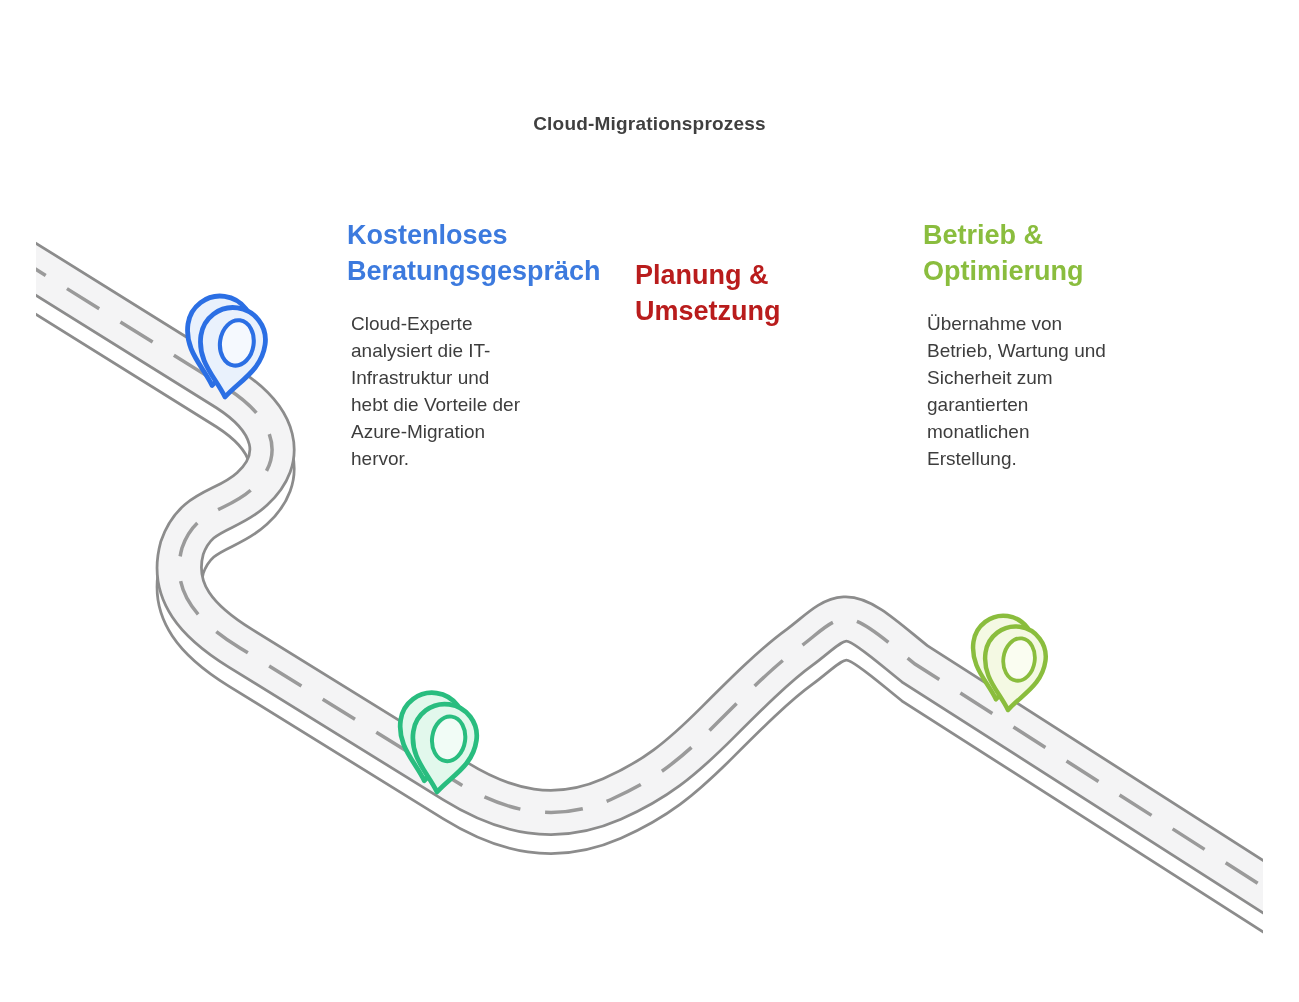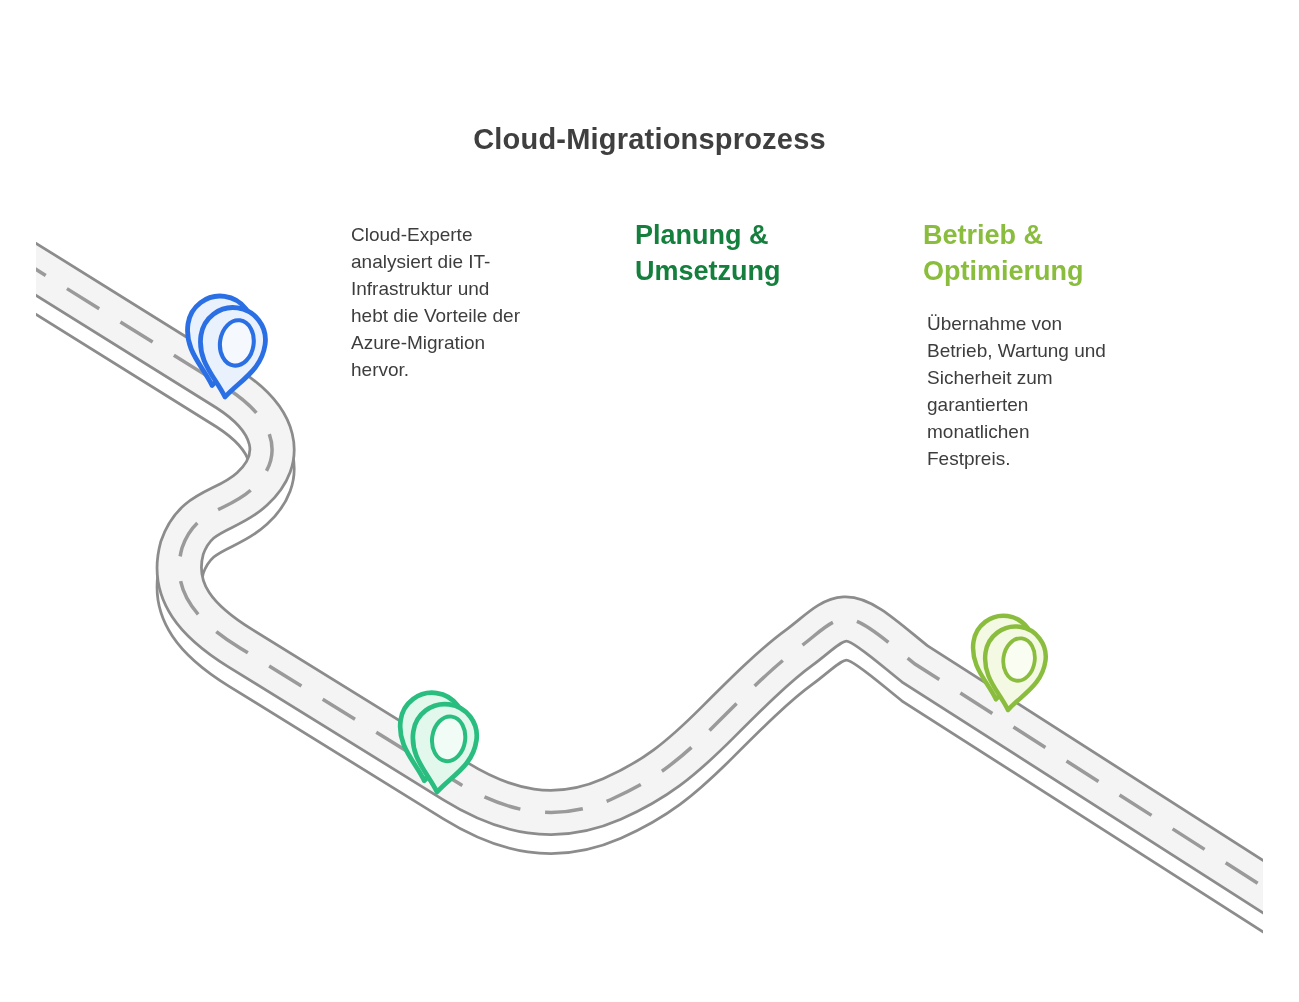--- a/index.html
+++ b/index.html
@@ -5,23 +5,23 @@
   html,body{margin:0;padding:0;background:#ffffff;}
   .canvas{
     position:relative;
     width:1299px;height:1002px;
     background:#ffffff;
     overflow:hidden;
     font-family:"Liberation Sans", sans-serif;
   }
   .canvas svg.road-art{position:absolute;left:0;top:0;}
   .page-title{
-    position:absolute;left:0;right:0;top:122px;
+    position:absolute;left:0;right:0;top:107px;
     text-align:center;
-    font-size:29px;line-height:34px;font-weight:700;
+    font-size:19px;line-height:34px;font-weight:700;
     color:#3f3f3f;
     letter-spacing:.2px;
   }
   .step-col{position:absolute;top:217px;width:262px;}
   .step-col .heading{
     margin:0 0 21px 0;
     font-size:27px;line-height:36px;font-weight:700;
     white-space:pre-line;
   }
   .step-col .desc{
@@ -80,37 +80,39 @@
     </g>
 
     <use href="#pinGlyph" transform="translate(225,397) rotate(8) scale(1.20)" style="--pin-stroke: #2b6fe4; --pin-fill: #e9f1fc; --pin-hole: #f5f9fe;"></use>
     <use href="#pinGlyph" transform="translate(437,792) rotate(8) scale(1.18)" style="--pin-stroke: #29bd7f; --pin-fill: #e2f8ec; --pin-hole: #f1fcf6;"></use>
     <use href="#pinGlyph" transform="translate(1008,710) rotate(8) scale(1.12)" style="--pin-stroke: #8abd3d; --pin-fill: #f4f9e3; --pin-hole: #fafdf1;"></use>
   </svg>
 
   <div class="page-title">Cloud-Migrationsprozess</div>
 
   <div class="step-col col-1">
+    <h2 class="heading" style="color: rgb(60, 122, 222);">Kostenloses
+Beratungsgespräch</h2>
     <p class="desc">Cloud-Experte
 analysiert die IT-
 Infrastruktur und
 hebt die Vorteile der
 Azure-Migration
 hervor.</p>
   </div>
 
   <div class="step-col col-2">
-    <h2 class="heading" style="color: #15803d;">Planung &amp;
+    <h2 class="heading" style="color: #b91c1c; margin-top: 40px;">Planung &amp;
 Umsetzung</h2>
   </div>
 
   <div class="step-col col-3">
     <h2 class="heading" style="color: rgb(138, 189, 62);">Betrieb &amp;
 Optimierung</h2>
     <p class="desc">Übernahme von
 Betrieb, Wartung und
 Sicherheit zum
 garantierten
 monatlichen
-Festpreis.</p>
+Erstellung.</p>
   </div>
 
 </div>
 
 </body></html>

